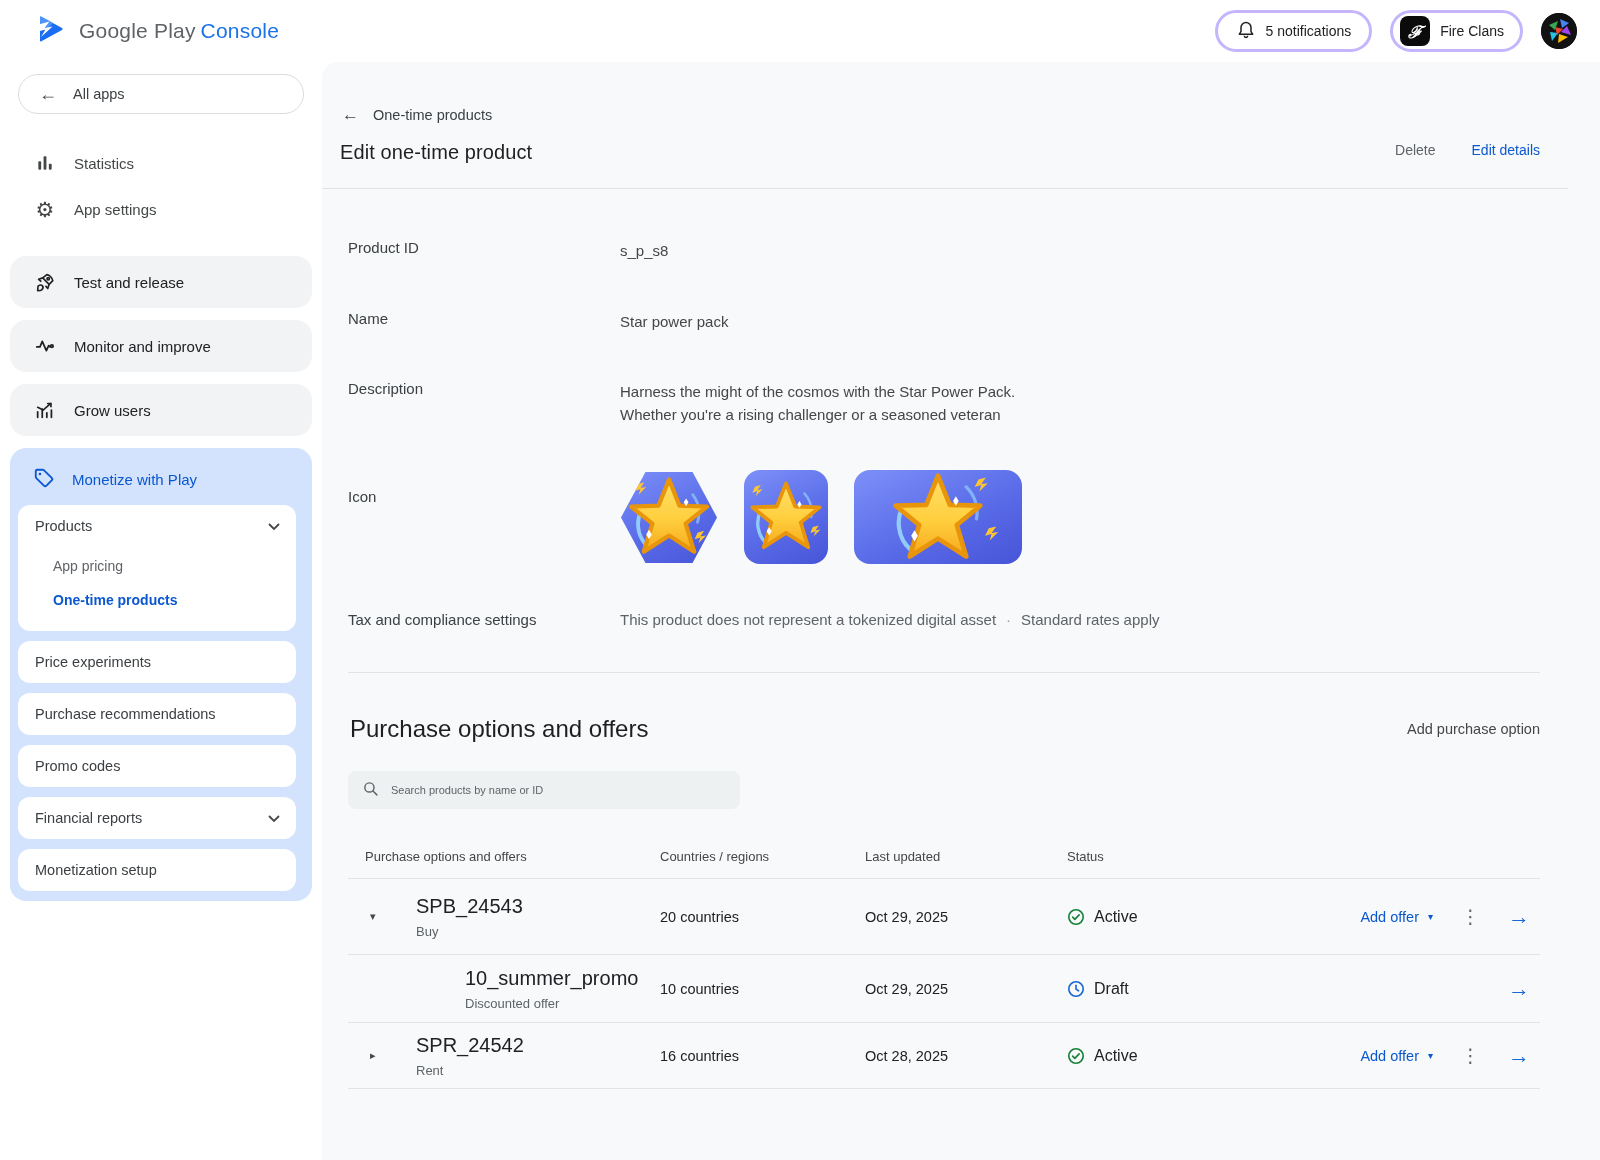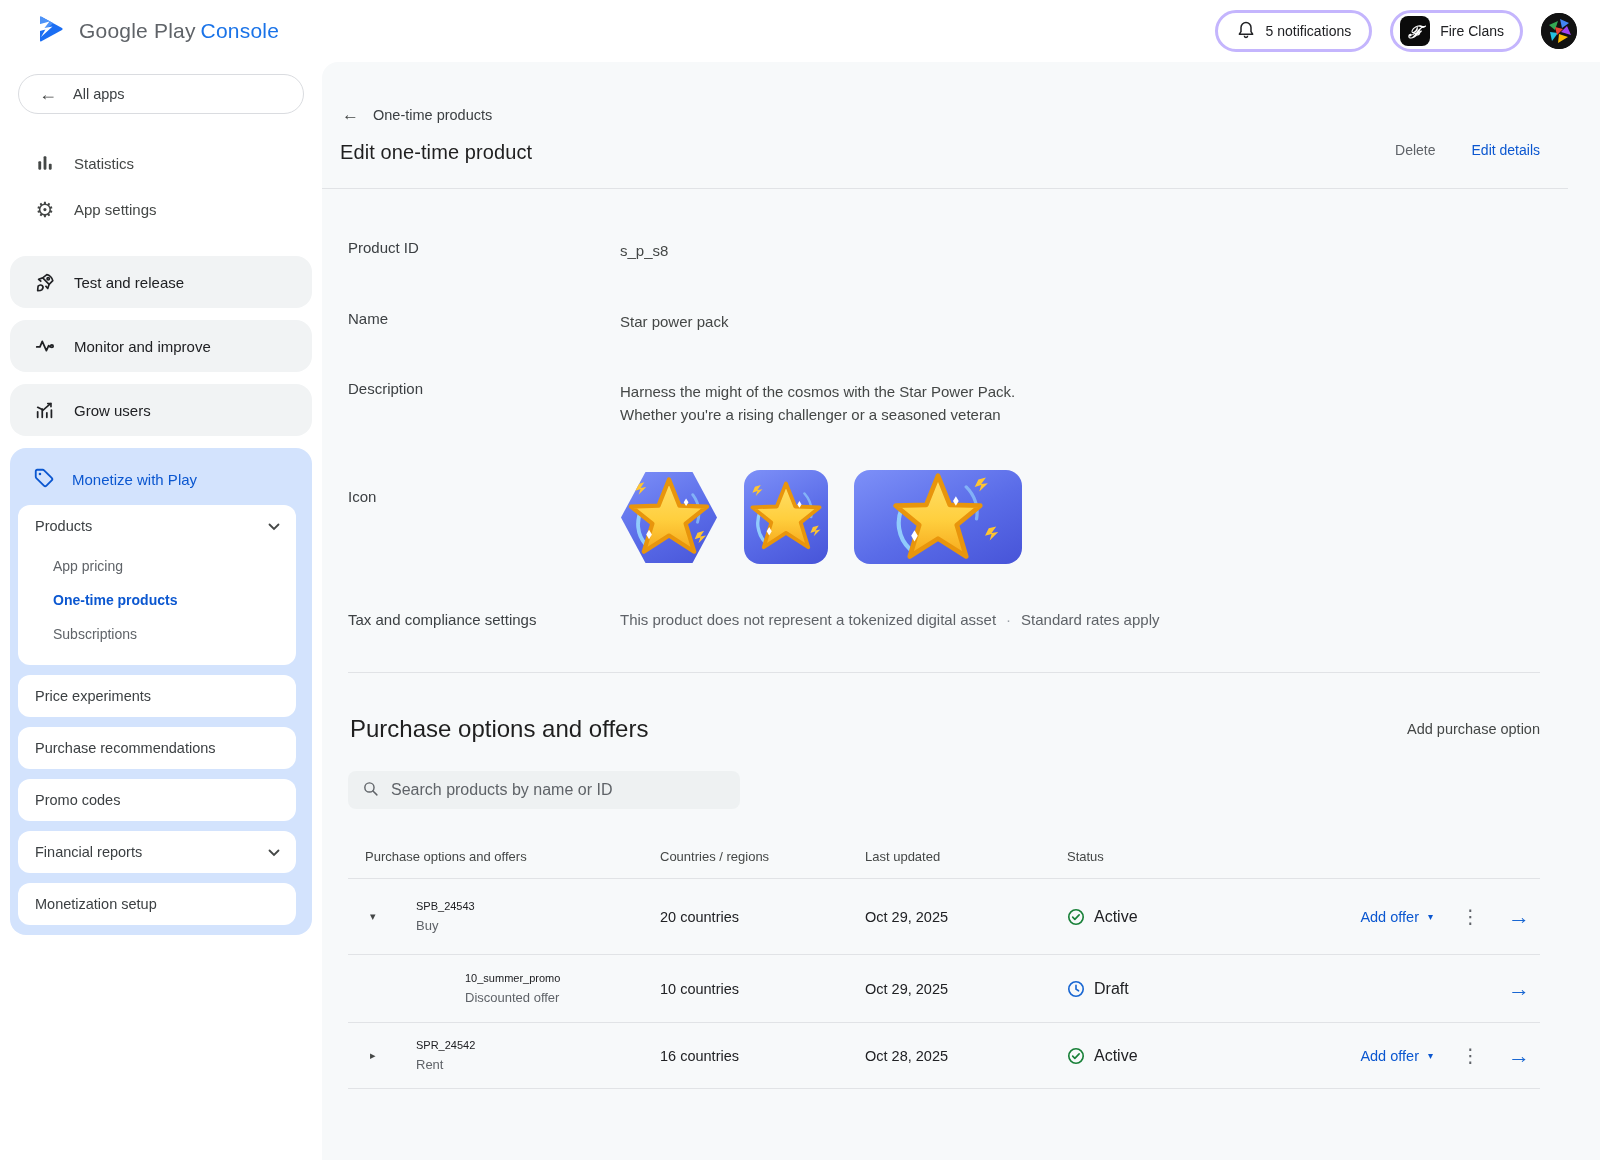--- a/index.html
+++ b/index.html
@@ -64,32 +64,32 @@
   .p-rect { width:168px; height:94px; border-radius:16px; }
 
   .tax-val { display:flex; align-items:center; gap:10px; font-size:15px; color:#5f6368; }
   .dot-sep { color:#9aa0a6; }
 
   .section-head { display:flex; align-items:center; justify-content:space-between; margin:42px 60px 0 28px; }
   .section-title { font-size:24px; font-weight:500; color:#1f1f1f; }
   .add-option { font-size:14.5px; color:#444746; font-weight:500; cursor:pointer; }
 
   .search-box { display:flex; align-items:center; gap:12px; margin:28px 0 0 26px; width:392px; height:38px; background:#eef1f2; border-radius:8px; padding:0 14px; }
-  .search-box input { border:none; outline:none; background:transparent; font-size:16px; color:#202124; width:100%; font-family:inherit; }
+  .search-box input { border:none; outline:none; background:transparent; font-size:11px; color:#202124; width:100%; font-family:inherit; }
   .search-box input::placeholder { color:#5f6368; }
 
   .table { margin:30px 60px 0 26px; }
   .t-head, .t-row { display:grid; grid-template-columns:44px 268px 205px 202px 200px 1fr; align-items:center; }
   .t-head { border-bottom:1px solid #e1e3e6; padding:10px 0 14px 0; font-size:13px; color:#444746; }
   .th-first { grid-column:1 / span 2; padding-left:17px; }
   .t-row { border-bottom:1px solid #e1e3e6; min-height:76px; padding:10px 0; }
   .exp { padding-left:22px; font-size:11px; color:#444746; cursor:pointer; }
   .rid { padding-left:24px; }
   .rid.child { padding-left:73px; }
-  .rid .id { font-size:11px; color:#202124; margin-bottom:6px; }
+  .rid .id { font-size:20px; color:#202124; margin-bottom:6px; }
   .rid .sub { font-size:13px; color:#5f6368; }
   .cell { font-size:14.5px; color:#202124; }
   .status { display:flex; align-items:center; gap:9px; font-size:16px; color:#202124; }
   .actions { display:flex; align-items:center; justify-content:flex-end; gap:28px; padding-right:10px; }
   .add-offer { display:flex; align-items:center; gap:9px; color:#0b57d0; font-size:14.5px; font-weight:500; cursor:pointer; }
   .add-offer .caret { font-size:10px; }
   .dots { font-size:19px; color:#5f6368; cursor:pointer; letter-spacing:0; }
   .go-arrow { font-size:22px; color:#1967d2; cursor:pointer; font-weight:700; }
 </style>
 </head>
@@ -218,21 +218,20 @@
         <span>Products</span>
         <span class="chev">
           <svg width="12" height="8" viewBox="0 0 12 8" fill="none" stroke="#444746" stroke-width="1.8" stroke-linecap="round">
               <path d="M1.5 1.5 6 6l4.5-4.5"></path>
             </svg>
         </span>
       </div>
       <div class="msub">
         <div class="msub-item">App pricing</div>
         <div class="msub-item selected">One-time products</div>
-        <div class="msub-item">Subscriptions</div>
       </div>
     </div>
 
     <div class="mcard">
       <div class="mcard-row">
           <span>Price experiments</span>
         </div>
     </div>
     <div class="mcard">
       <div class="mcard-row">

